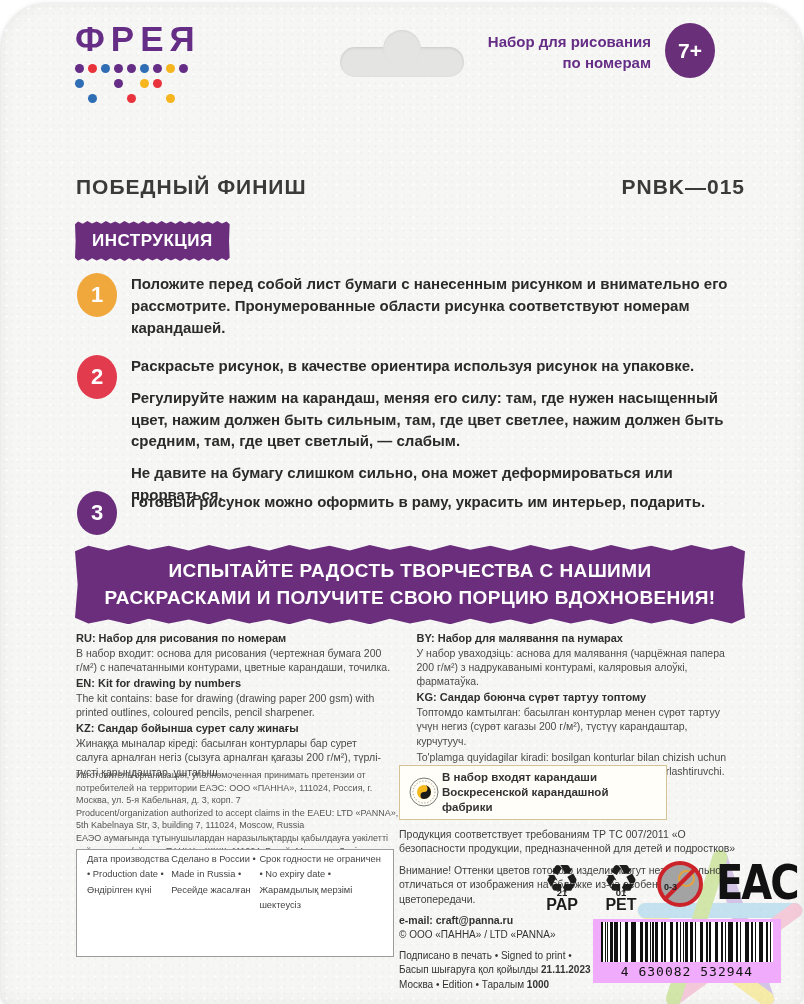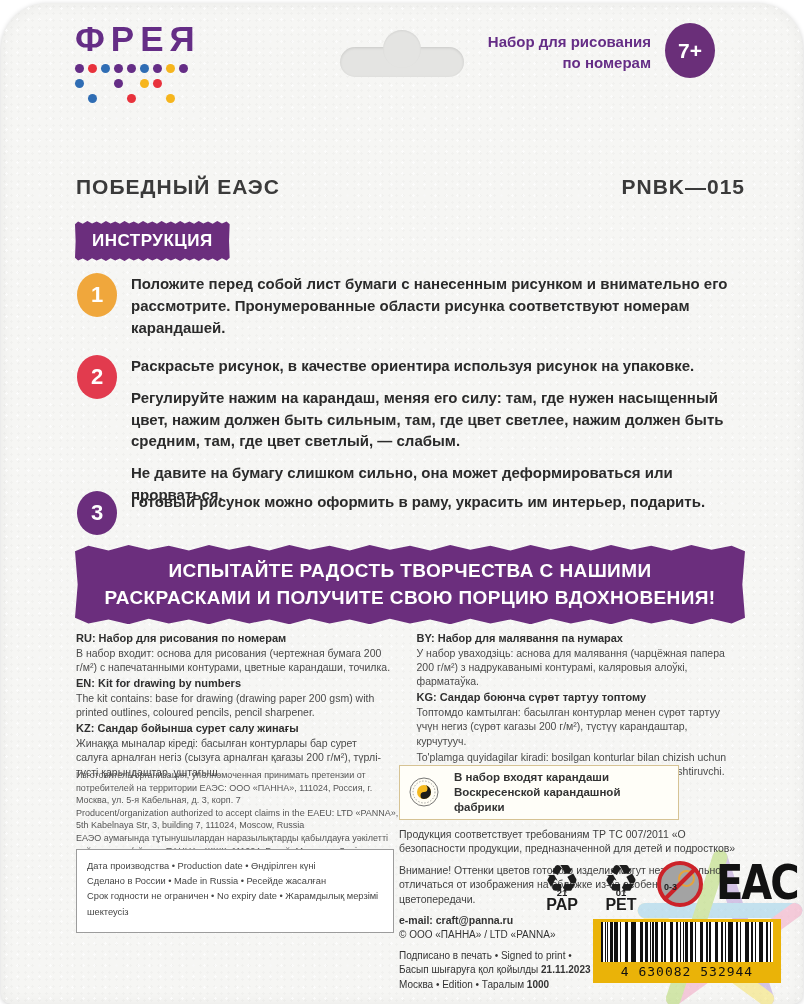--- a/index.html
+++ b/index.html
@@ -51,49 +51,49 @@
   
   .cols{position:absolute;left:75px;right:72px;top:628px;display:flex;gap:26px}
   .col{flex:1;font-size:10.5px;color:#4a4a4a;line-height:1.35}
   .col h4{margin:0;font-size:11px;color:#2f2f2f}
   .col p{margin:0 0 2px 0}
   
   .manufacturer{position:absolute;left:75px;top:766px;width:324px;font-size:9px;color:#555;line-height:1.4}
   .manufacturer p{margin:0}
   
   .right-info{position:absolute;left:398px;top:762px;width:352px;z-index:3}
-  .pencil-badge{display:flex;align-items:center;gap:15px;border:1px solid #d6c394;background:#fffef8;
+  .pencil-badge{display:flex;align-items:center;gap:3px;border:1px solid #d6c394;background:#fffef8;
         padding:4px 9px;width:fit-content}
   .pencil-badge .note{font-size:11.5px;font-weight:bold;color:#333;line-height:1.3;width:215px}
   .compliance{margin-top:7px;font-size:10.5px;color:#3f3f3f;line-height:1.35}
   .color-warning{margin-top:8px;font-size:10.5px;color:#3f3f3f;line-height:1.35;width:345px}
   
-  .date-box{position:absolute;left:75px;top:846px;width:318px;height:84px;background:#fff;border:1px solid #9c9c9c;
-        display:flex;flex-direction:column;justify-content:flex-end;padding:12px 10px;z-index:2}
+  .date-box{position:absolute;left:75px;top:846px;width:318px;height:108px;background:#fff;border:1px solid #9c9c9c;
+        display:flex;flex-direction:row;justify-content:flex-end;padding:2px 10px;z-index:2}
   .date-box div{font-size:9.3px;color:#444;line-height:1.65}
   
   .footer-mid{position:absolute;left:398px;top:910px;width:215px;font-size:10px;color:#333;line-height:1.45;z-index:3}
   .footer-mid .email{font-weight:bold;font-size:10.5px}
   .footer-mid .cr{margin-bottom:6px}
   
   .marks{position:absolute;left:538px;top:856px;display:flex;align-items:flex-start;gap:13px;z-index:3}
   .recsym{position:relative;width:46px;text-align:center}
   .recglyph{font-family:"DejaVu Sans",sans-serif;font-size:40px;line-height:1;color:#1d1d1d}
   .recnum{position:absolute;top:28px;left:0;width:46px;text-align:center;font-size:9.5px;font-weight:bold;color:#1d1d1d}
   .reclabel{font-size:16px;font-weight:bold;color:#1d1d1d;margin-top:-3px}
   .no03{position:relative;width:46px;height:46px;border:4px solid #cc2229;border-radius:50%;background:#a3a3a3;margin-top:2px}
   .no03-bar{position:absolute;width:4px;height:46px;background:#cc2229;left:50%;top:-4px;transform:translateX(-50%) rotate(45deg)}
   .no03-face{position:absolute;top:5px;right:4px;width:17px;height:17px;border:2px solid #e6a33c;border-radius:50%}
   .no03-text{position:absolute;left:3px;bottom:11px;font-size:9px;font-weight:bold;color:#222}
   .eac{font-size:40px;font-weight:900;color:#121212;transform:scaleY(1.18);letter-spacing:-2px;margin-top:3px;
         font-family:"DejaVu Sans",sans-serif;line-height:1}
   
   .star{position:absolute;left:634px;top:846px;z-index:1;opacity:.55}
   
-  .barcode-box{position:absolute;left:592px;top:916px;width:188px;height:64px;background:#eab308;z-index:2;
+  .barcode-box{position:absolute;left:592px;top:916px;width:188px;height:64px;background:#f0abfc;z-index:2;
         display:flex;flex-direction:column;align-items:center;padding-top:3px}
   .bars{width:172px;height:40px;background-color:#fff;background-image:
         repeating-linear-gradient(90deg,#111 0 2px,transparent 2px 4px,#111 4px 5px,transparent 5px 9px,#111 9px 12px,transparent 12px 15px),
         repeating-linear-gradient(90deg,transparent 0 6px,#111 6px 7px,transparent 7px 13px,#111 13px 15px,transparent 15px 19px)}
   .bc-digits{font-family:"DejaVu Sans Mono",monospace;font-size:13px;color:#111;letter-spacing:1px;margin-top:2px}
   .watermark{position:absolute;left:666px;top:938px;font-size:40px;font-weight:bold;color:#bcbcbc;opacity:.5;
         letter-spacing:4px;z-index:1}
 </style>
 </head>
 <body>
@@ -136,21 +136,21 @@
       </div>
     </div>
 
     <div class="kit-label">
       <div>Набор для рисования</div>
       <div>по номерам</div>
     </div>
     <div class="age-badge">7+</div>
 
     <div class="title-row">
-      <span>ПОБЕДНЫЙ ЕАЭС</span>
+      <span>ПОБЕДНЫЙ ФИНИШ</span>
       <span>PNBK—015</span>
     </div>
 
     <div class="instr-badge">ИНСТРУКЦИЯ</div>
 
     <div class="step s1">
       <div class="circ">1</div>
       <div class="txt">
         <p>Положите перед собой лист бумаги с нанесенным рисунком и внимательно его рассмотрите. Пронумерованные области рисунка соответствуют номерам карандашей.</p>
       </div>

